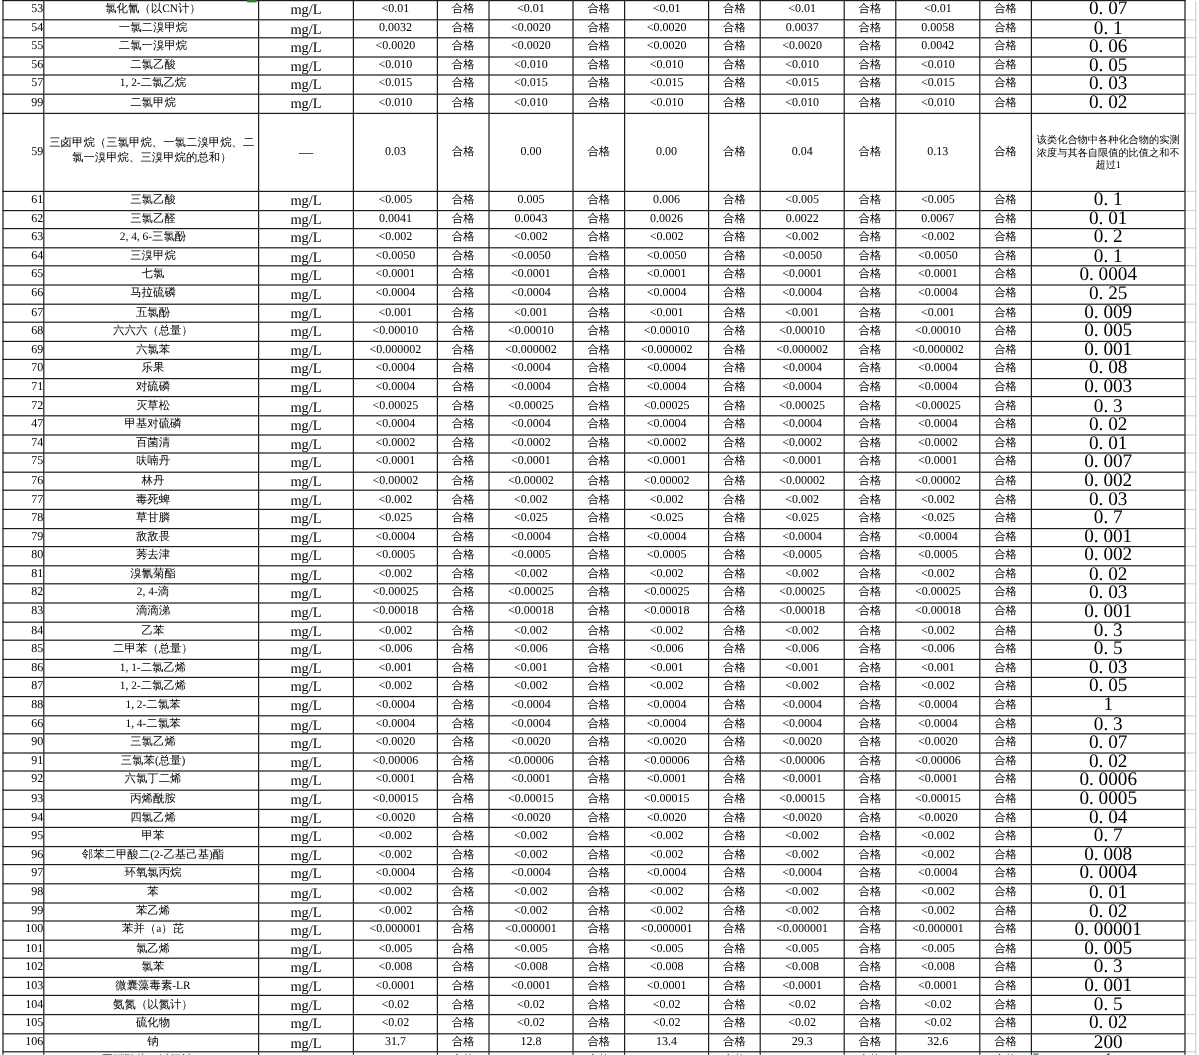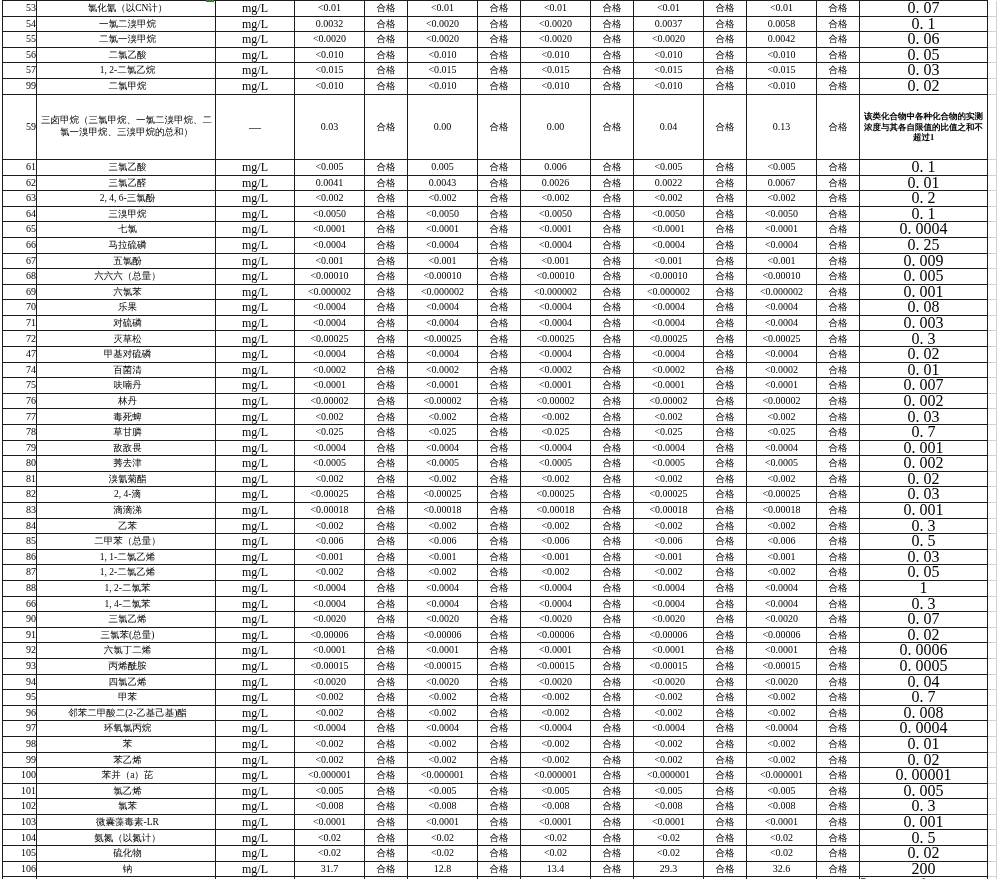--- a/index.html
+++ b/index.html
@@ -9,21 +9,21 @@
      white-space:nowrap;height:14.6px;line-height:12.5px;vertical-align:middle;}
   td.no{font-size:10px;text-align:right;}
   td.name{text-align:center;padding-left:3px;font-size:9.5px;}
   td.unit{font-size:12px;}
   td.val{font-size:10px;}
   td.pass{font-size:9.5px;}
   td.lim{font-size:16px;position:relative;}
   td.gutter{border:none;border-bottom:1px solid #d2d2d2;border-right:1px solid #d2d2d2;}
   tr.tall td{height:44.4px;}
   tr.tall td.name{white-space:normal;line-height:11.5px;padding:1px 2px 1px 3px;border-radius:11px;}
-  tr.tall td.lim{white-space:normal;font-size:8.5px;line-height:10.5px;padding:10px 3px;font-weight:bold;}
+  tr.tall td.lim{white-space:normal;font-size:8.5px;line-height:10.5px;padding:10px 3px;}
   .tri{position:absolute;top:1px;left:1px;width:0;height:0;
        border-top:5px solid #2e7d32;border-right:5px solid transparent;}
   .top-marker{position:absolute;top:0;left:206px;width:8px;height:2px;background:#2e7d32;}
 </style>
 </head>
 <body>
 
 <div class="top-marker"></div>
 
 <table>

